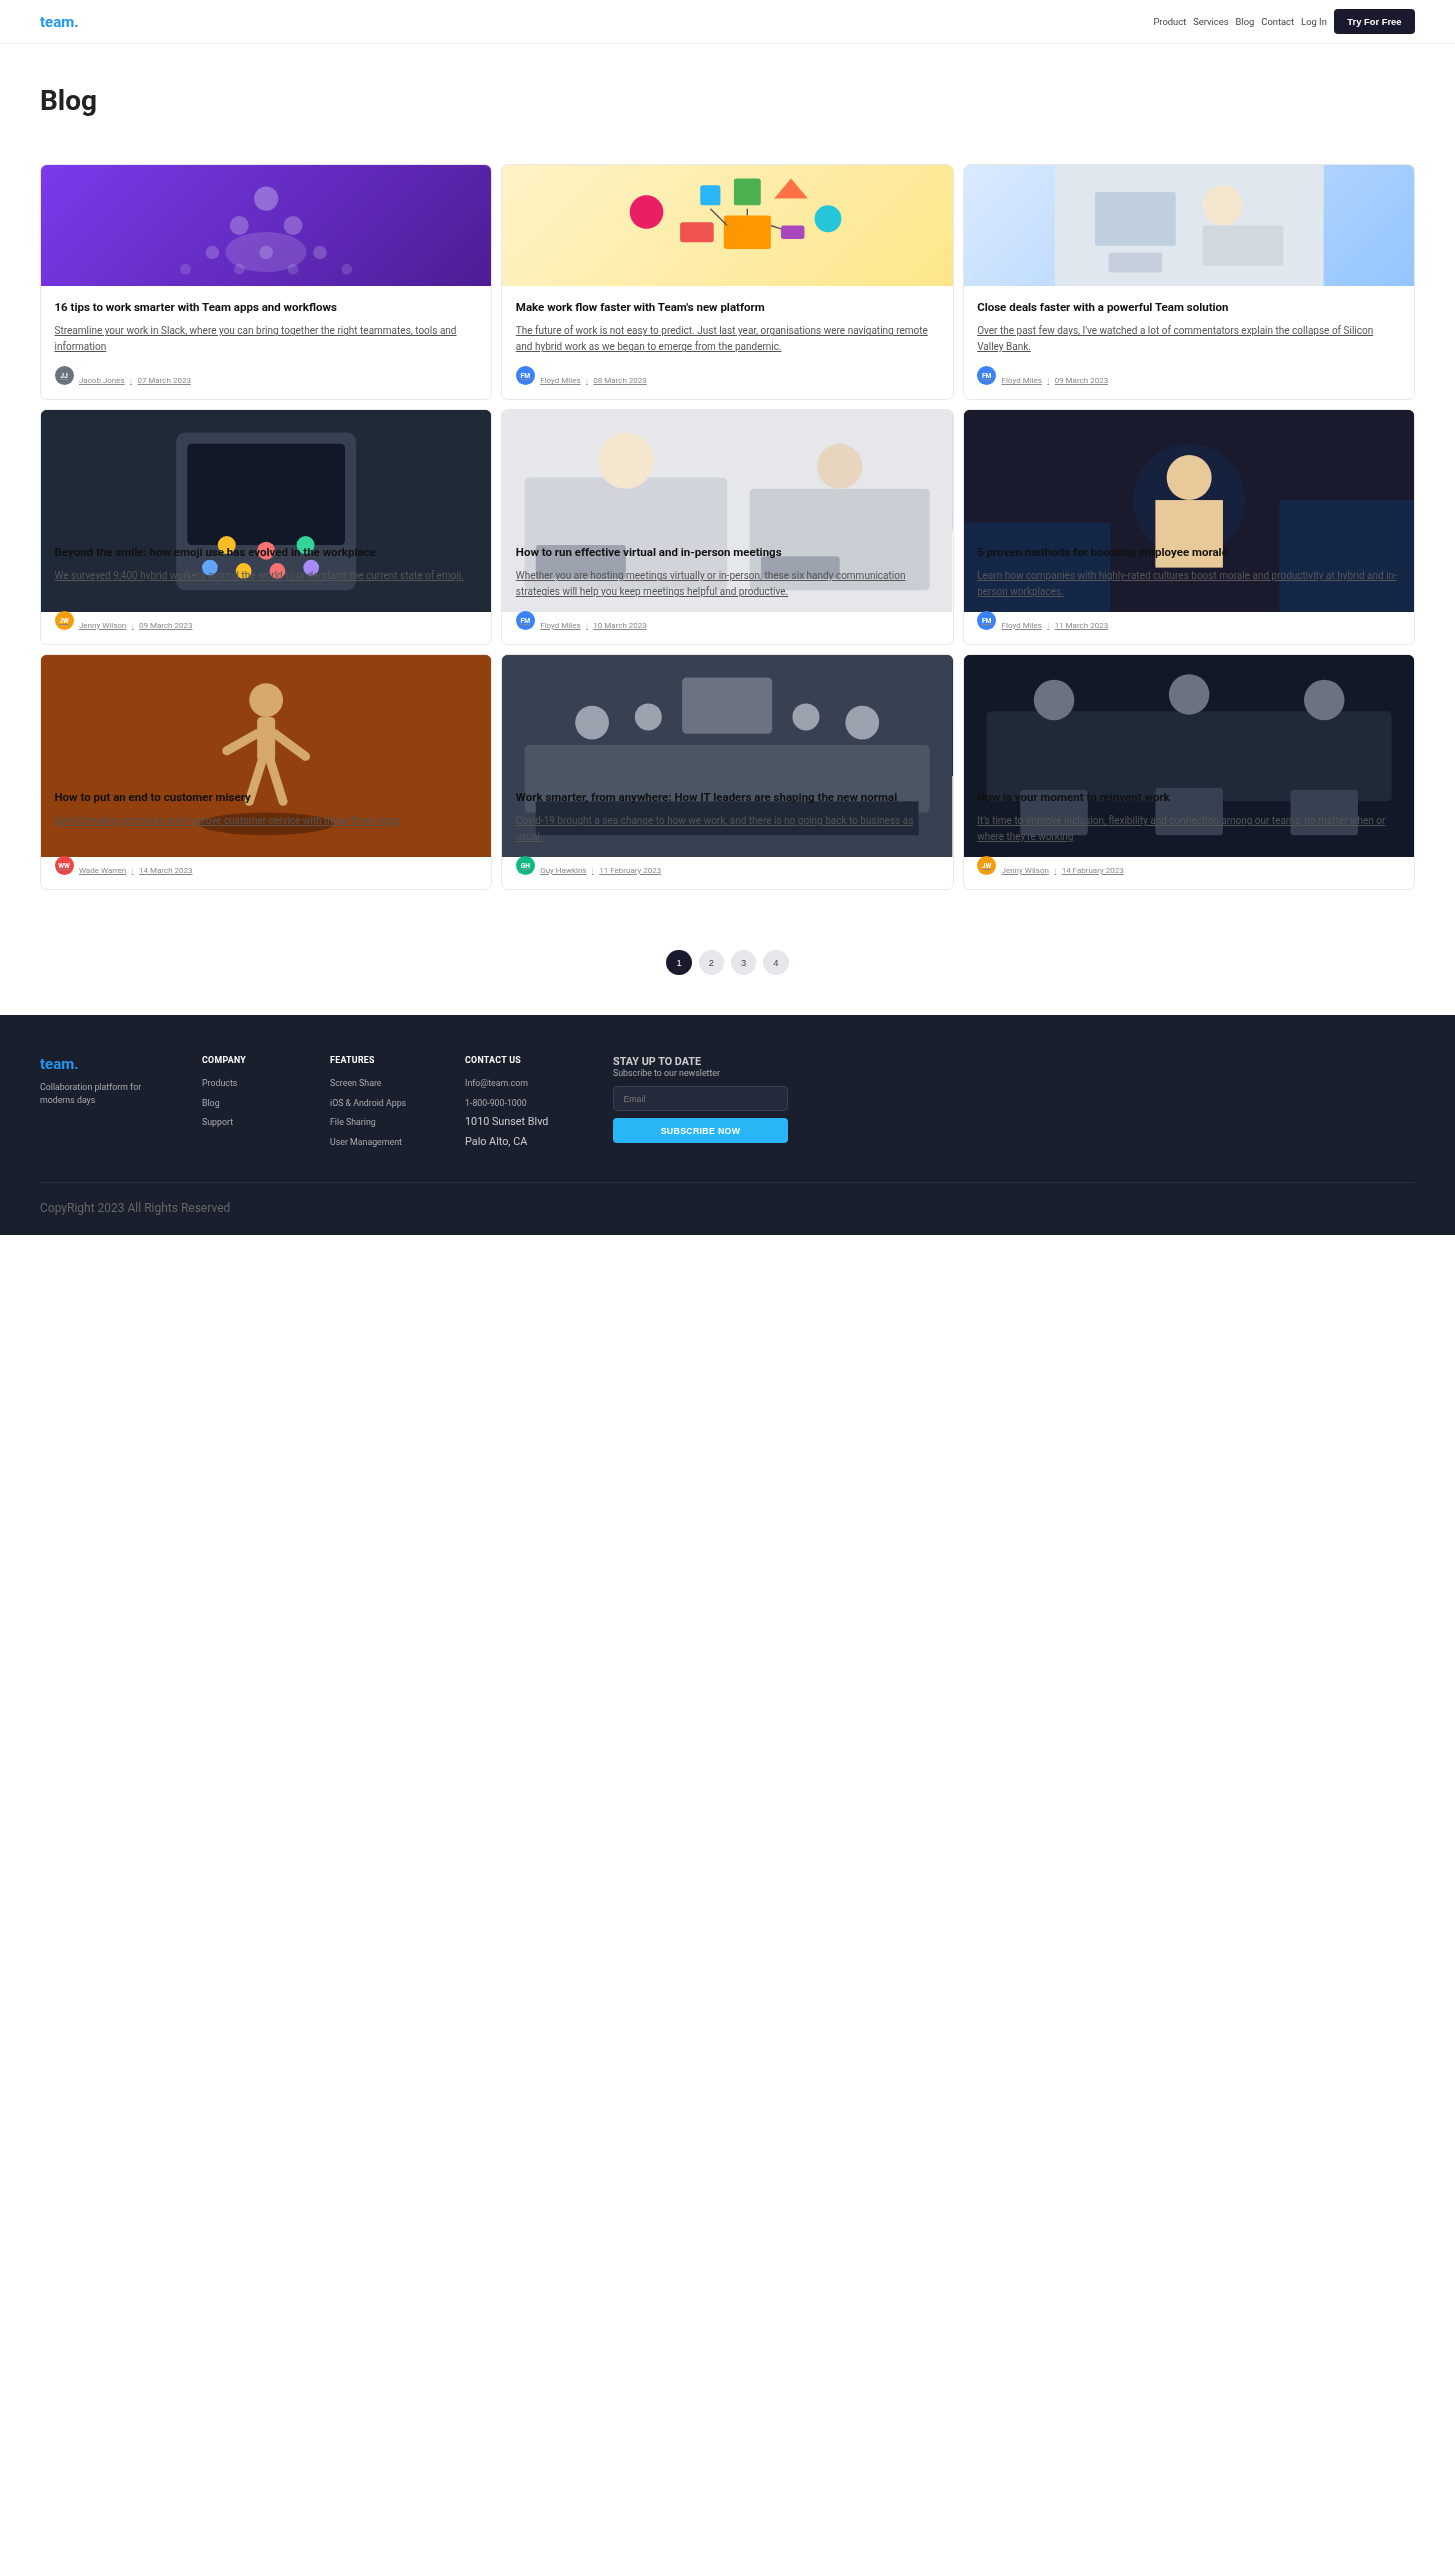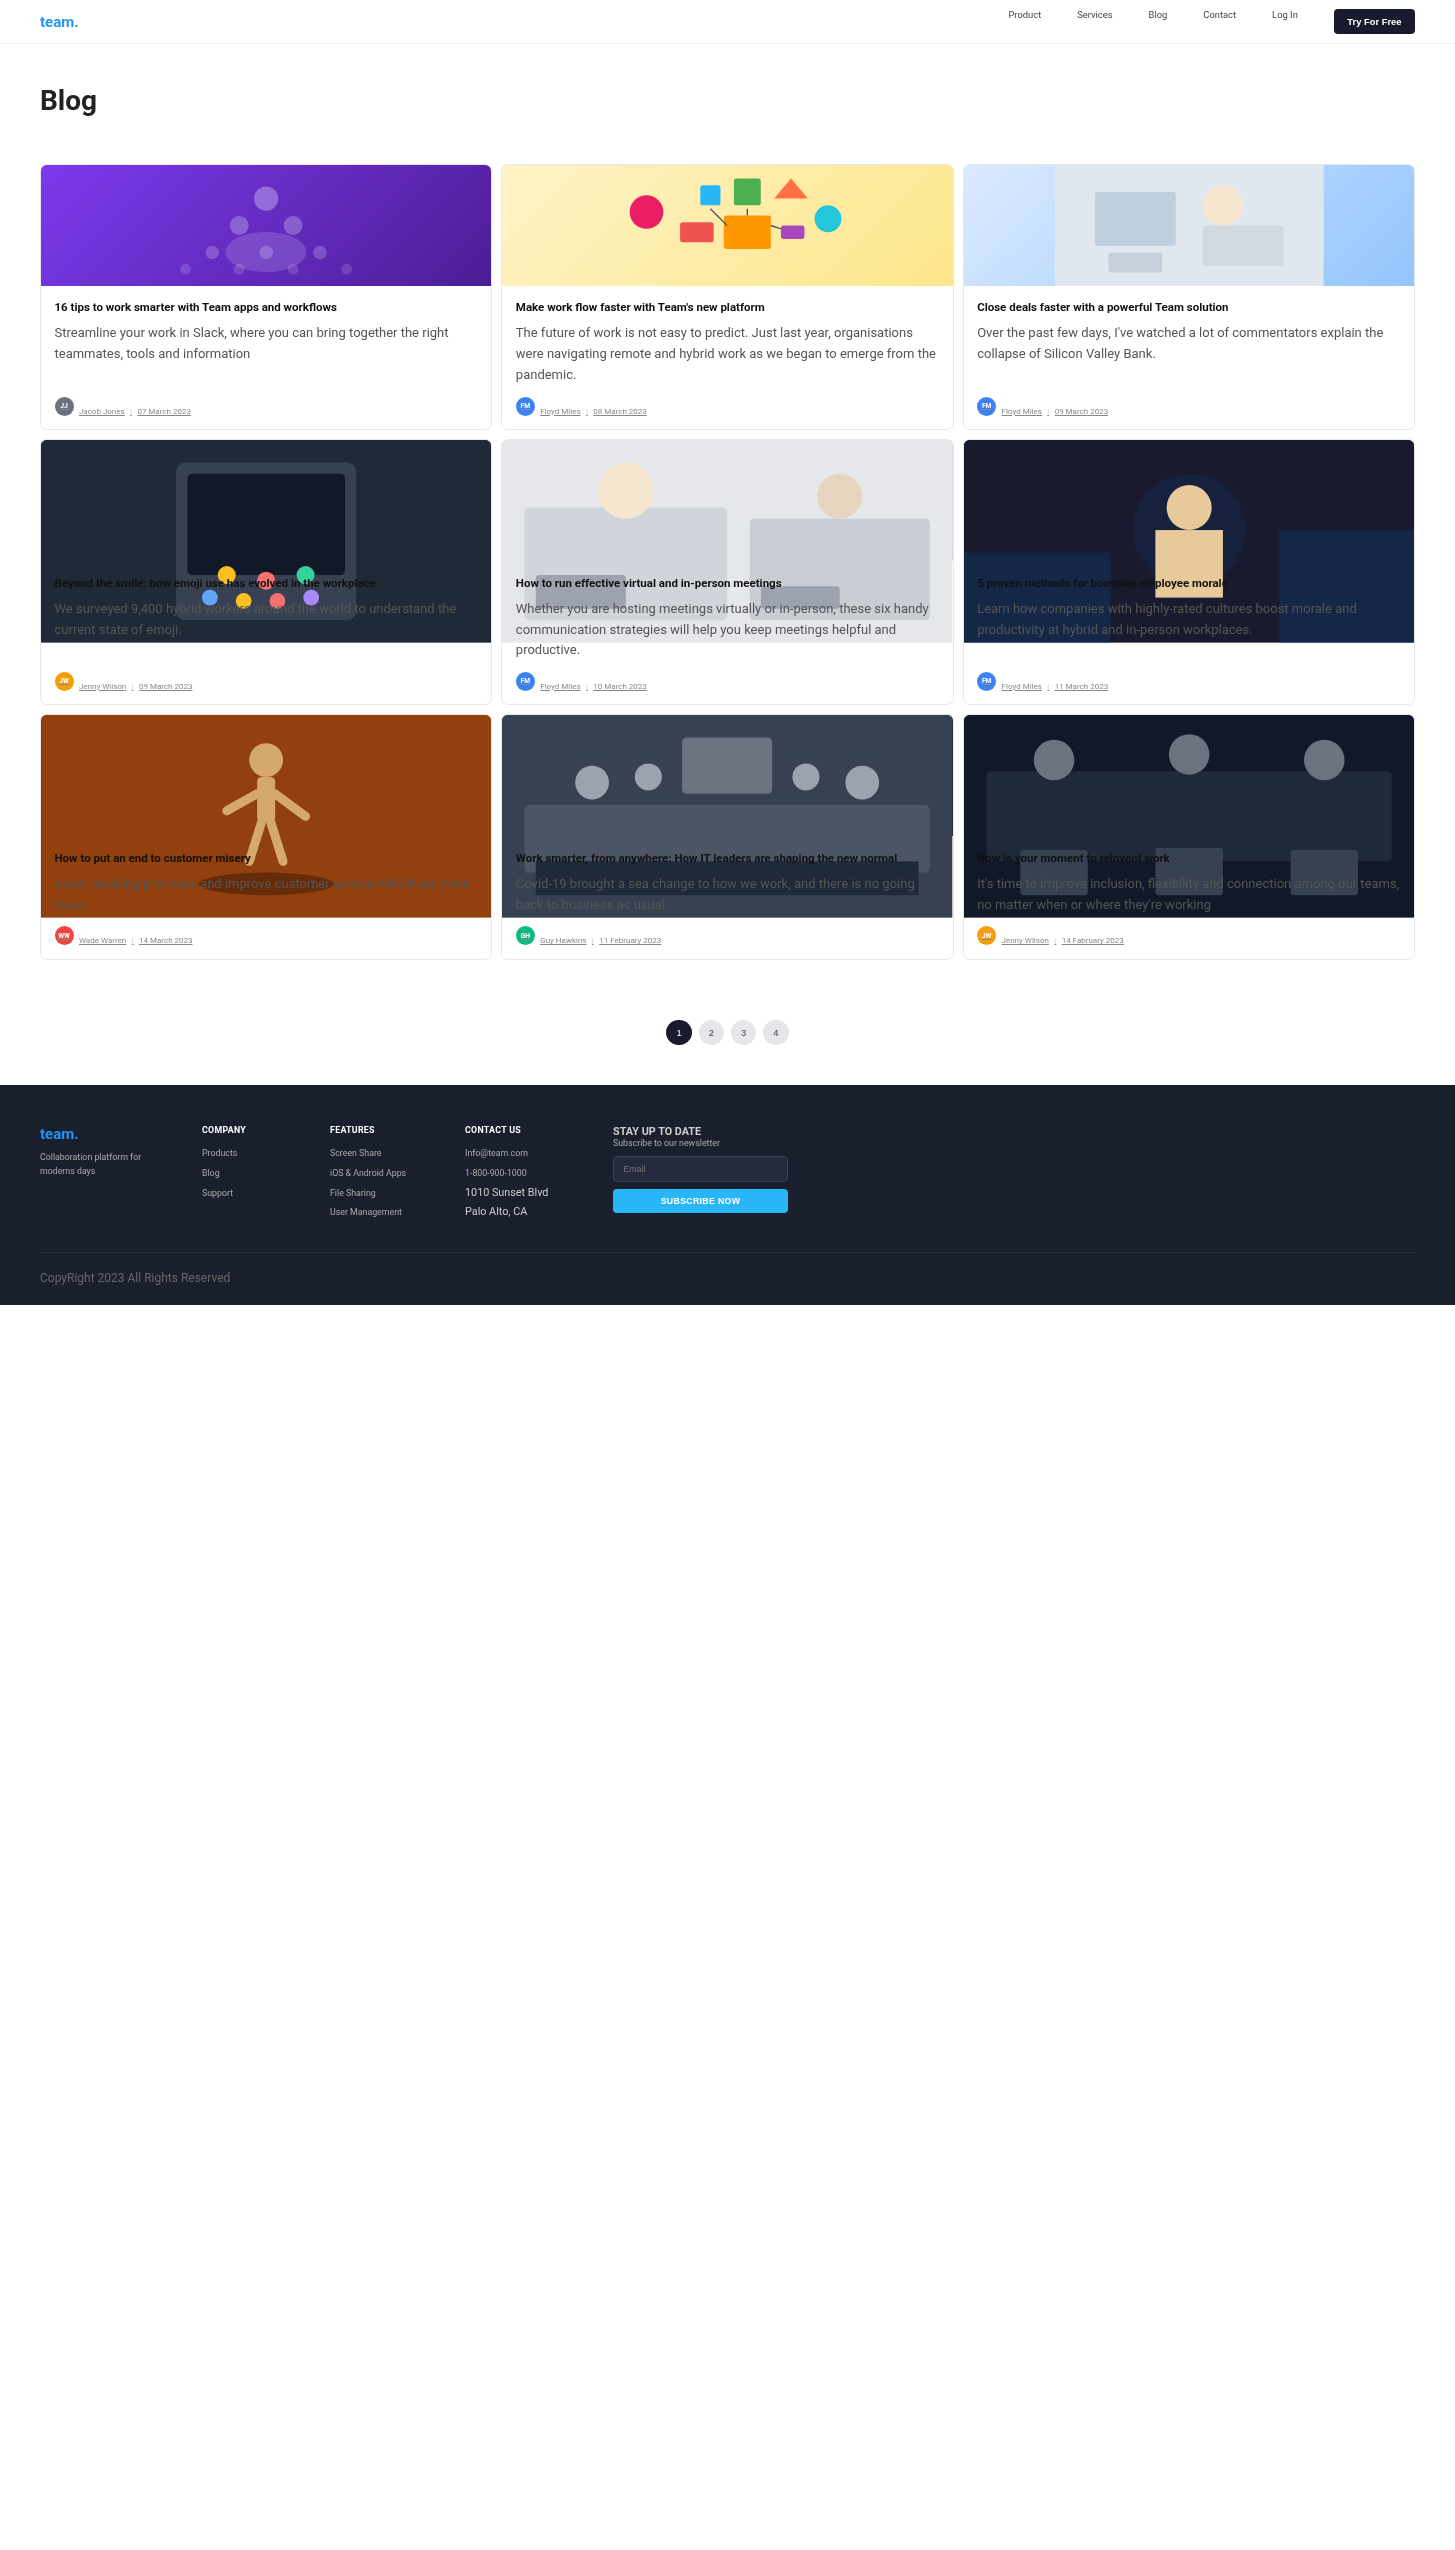--- a/index.html
+++ b/index.html
@@ -5,21 +5,21 @@
     * { box-sizing: border-box; margin: 0; padding: 0; }
     body { font-family: -apple-system, BlinkMacSystemFont, 'Segoe UI', Roboto, sans-serif; color: #222; background: #fff; }
 
     
     .navbar {
       display: flex; align-items: center; justify-content: space-between;
       padding: 9.4px 40px; border-bottom: 0.7px solid #eee; position: sticky; top: 0; background: #fff; z-index: 100;
     }
     .nav-logo { font-size: 15px; font-weight: 700; color: #111; }
     .nav-logo span { color: #2196f3; }
-    .nav-links { display: flex; align-items: flex-start; gap: 36px; }
+    .nav-links { display: flex; align-items: center; gap: 7px; }
     .nav-link { font-size: 9.4px; color: #444; text-decoration: none; cursor: pointer; }
     .nav-login { font-size: 9.4px; color: #444; cursor: pointer; }
     .nav-cta {
       background: #1a1a2e; color: #fff; border: none; border-radius: 4px;
       padding: 6.7px 13.5px; font-size: 9.4px; font-weight: 600; cursor: pointer;
     }
 
     
     .blog-hero { padding: 40px 40px 20px; }
     .blog-hero h1 { font-size: 28px; font-weight: 700; margin-bottom: 6.7px; }
@@ -50,21 +50,21 @@
       display: block;
       position: absolute;
       bottom: 13.5px; left: 50%; transform: translateX(-50%);
       width: 81px; height: 40px;
       background: rgba(255,255,255,0.15);
       border-radius: 50%;
     }
 
     .card-content { padding: 13.5px; flex: 1; display: flex; flex-direction: column; }
     .card-title { font-size: 11.5px; font-weight: 700; line-height: 1.4; margin-bottom: 8px; color: #111; }
-    .card-excerpt { font-size: 13px; color: #555; line-height: 1.6; flex: 1; margin-bottom: 10.8px; }
+    .card-excerpt { font-size: 10px; color: #555; line-height: 1.6; flex: 1; margin-bottom: 10.8px; text-decoration: underline; }
     .card-meta { display: flex; align-items: flex-end; gap: 5.4px; font-size: 8px; color: #888; margin-top: auto; text-decoration: underline; }
     .author-avatar {
       width: 19px; height: 19px; border-radius: 50%; background: #ccc; flex-shrink: 0;
       display: flex; align-items: center; justify-content: center; font-size: 6.7px; color: #fff; font-weight: 700;
     }
     .avatar-jacob { background: #6b7280; }
     .avatar-floyd { background: #3b82f6; }
     .avatar-jenny { background: #f59e0b; }
     .avatar-guy { background: #10b981; }
     .avatar-wade { background: #ef4444; }

